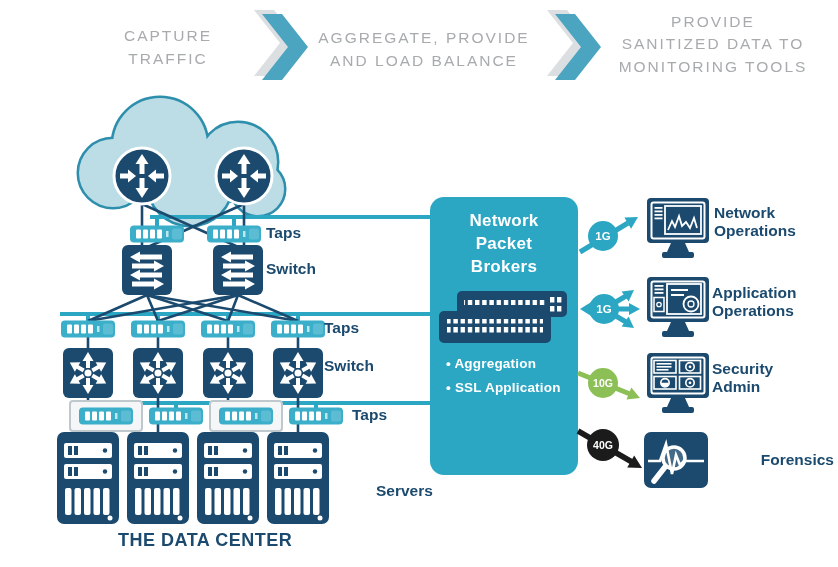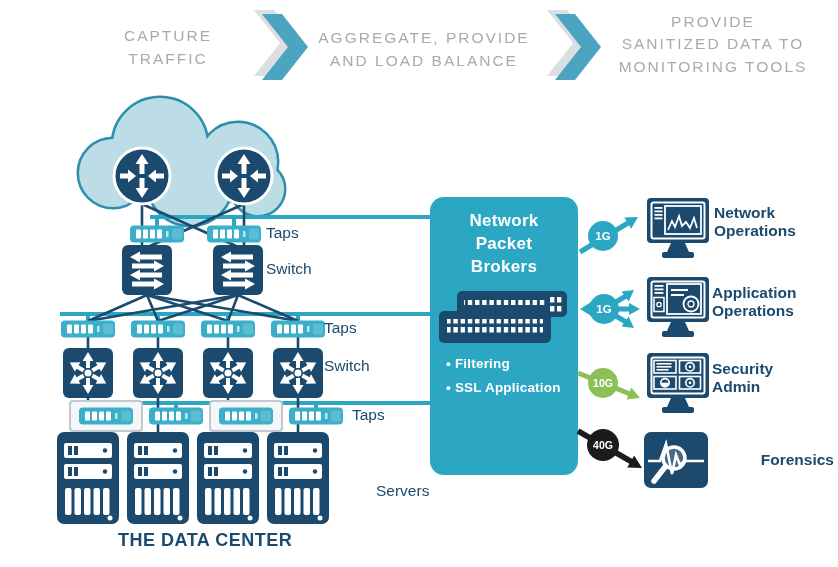--- a/index.html
+++ b/index.html
@@ -4,21 +4,21 @@
 <style>
   html,body{margin:0;padding:0;background:#ffffff;}
   body{width:838px;height:567px;position:relative;overflow:hidden;
        font-family:"Liberation Sans",sans-serif;}
   .abs{position:absolute;}
   .preline{white-space:pre-line;}
   
   .hstep{color:#a7abad;font-size:15.5px;letter-spacing:2px;line-height:1.5;
          text-align:center;font-weight:500;}
   
-  .dlabel{color:#1b4a6e;font-weight:normal;font-size:15.5px;}
+  .dlabel{color:#1b4a6e;font-weight:bold;font-size:15.5px;}
   .dctitle{color:#1b4a6e;font-weight:bold;font-size:18px;letter-spacing:.5px;}
   
   .npb{background:#2ba7c4;border-radius:14px;color:#fff;box-sizing:border-box;
        text-align:center;}
   .npb-title{font-size:17px;font-weight:bold;line-height:1.35;padding-top:13px;
              letter-spacing:.3px;}
   .npb-dev{display:block;margin:12px auto 2px auto;}
   .npb ul{list-style:none;margin:8px 0 0 0;padding:0 0 0 16px;text-align:left;}
   .npb li{font-size:13.5px;font-weight:bold;margin:9px 0;letter-spacing:.2px;}
   .npb li::before{content:"• ";}
@@ -214,21 +214,21 @@
     <rect x="18" y="0" width="110" height="26" rx="5" fill="#1b4a6e"></rect>
     <rect x="25" y="9" width="82" height="7" fill="url(#dots1)"></rect>
     <rect x="111" y="6" width="4.4" height="5.5" fill="#fff"></rect>
     <rect x="118" y="6" width="4.4" height="5.5" fill="#fff"></rect>
     <rect x="111" y="15" width="4.4" height="5.5" fill="#fff"></rect>
     <rect x="118" y="15" width="4.4" height="5.5" fill="#fff"></rect>
     <rect x="0" y="20" width="112" height="32" rx="5" fill="#1b4a6e"></rect>
     <rect x="8" y="28" width="96" height="16" fill="url(#dots2)"></rect>
   </svg>
   <ul>
-    <li>Filtering</li>
+    <li>Aggregation</li>
     <li>SSL Application</li>
   </ul>
 </div>
 
 <svg class="abs" style="left:576px;top:206px;" width="70" height="52" viewBox="0 0 70 52">
   <line x1="4" y1="46" x2="52" y2="17" stroke="#2ba7c4" stroke-width="5"></line>
   <polygon points="62,11 55.1,22.8 48.4,11.6" fill="#2ba7c4"></polygon>
   <circle cx="27" cy="30" r="15" fill="#2ba7c4"></circle>
   <text class="badge" x="27" y="30" dy=".36em" font-size="11.5">1G</text>
 </svg>

